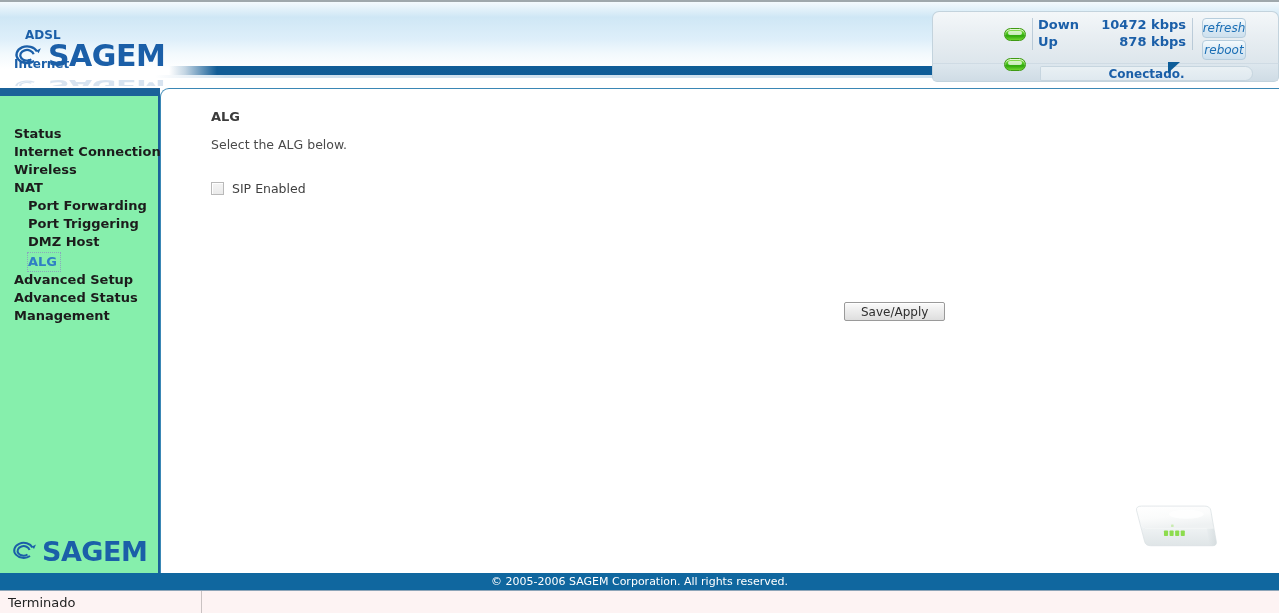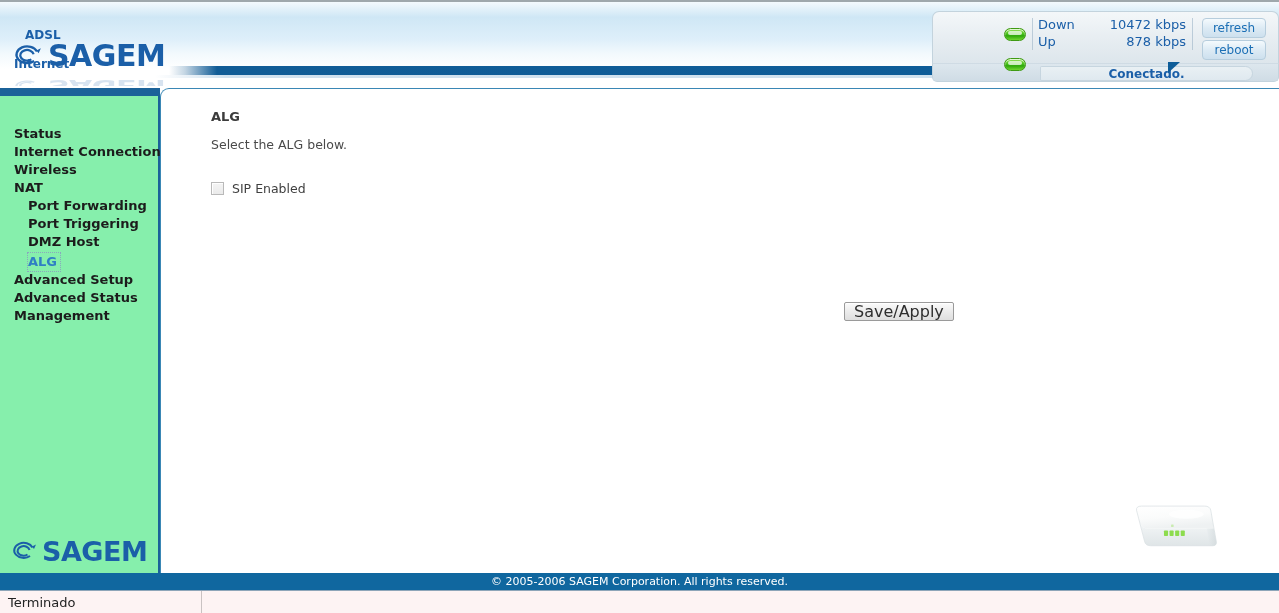--- a/index.html
+++ b/index.html
@@ -87,39 +87,40 @@
   }
   .led::after {
     content:""; position:absolute; left:3px; top:1.5px; width:14px; height:4px;
     border-radius:3px; background: rgba(255,255,255,0.72);
   }
   .led-adsl { left: 1004px; top: 28px; }
   .led-internet { left: 1004px; top: 58px; }
 
   .speed-block {
     position:absolute; left: 1038px; top: 16px; width: 148px; height: 38px;
-    color:#1b5fa8; font-weight:normal; font-size:13px;
+    color:#1b5fa8; font-weight:bold; font-size:13px;
   }
   .speed-line { display:flex; justify-content:space-between; line-height:17px; }
   .speed-line .sp-key { }
   .speed-line .sp-val { }
 
   .sep-vert {
     position:absolute; top:18px; height:32px; width:1px;
     background: rgba(150,175,195,0.55);
   }
 
   .hdr-btn {
-    position:absolute; width: 64px; height: 20px;
+    position:absolute; width: 44px; height: 20px;
     background: linear-gradient(to bottom, #f4fafd 0%, #dceaf4 52%, #cde0ee 100%);
     border: 1px solid #b6cddd;
     border-radius: 4px;
     color: #1b6fb5; font-size: 12px; font-family:"DejaVu Sans","Liberation Sans",sans-serif;
     display:flex; align-items:center; justify-content:center;
     cursor: pointer;
+    font-style: italic;
   }
   .btn-refresh { left: 1202px; top: 18px; }
   .btn-reboot  { left: 1202px; top: 40px; }
 
   
   .status-row2 {
     position:absolute; left: 0px; top: 52px; width: 347px; height: 19px;
     background: linear-gradient(to bottom, #dde7ee 0%, #cfdce5 100%);
     border: 1px solid #c3d3dd; border-top: 1px solid #cfdbe4;
     border-radius: 0 0 5px 5px;
@@ -201,26 +202,26 @@
     width: 13px; height: 13px;
     background: linear-gradient(to bottom, #f4f4f4 0%, #eaeaea 100%);
     border: 1px solid #b9b9b9;
     box-shadow: inset 1px 1px 0 rgba(255,255,255,0.9);
     cursor: pointer;
   }
   .check-label { font-size: 12.5px; color: #3f3f3f; }
 
   .save-btn {
     position:absolute; left: 683px; top: 213px;
-    min-width: 82px; height: 19px; padding: 0 9px;
+    min-width: 82px; height: 19px; padding: 0 16px;
     background: linear-gradient(to bottom, #fbfbfb 0%, #ededed 45%, #dedede 100%);
     border: 1px solid #9a9a9a;
     border-radius: 2px;
     box-shadow: inset 0 1px 0 rgba(255,255,255,0.95);
-    font-size: 16px; color: #2e2e2e;
+    font-size: 12px; color: #2e2e2e;
     display:flex; align-items:center; justify-content:center;
     cursor:pointer;
   }
 
   
   .router-img {
     position: absolute; right: 52px; bottom: 2px;
     width: 122px; height: 80px;
   }
 

